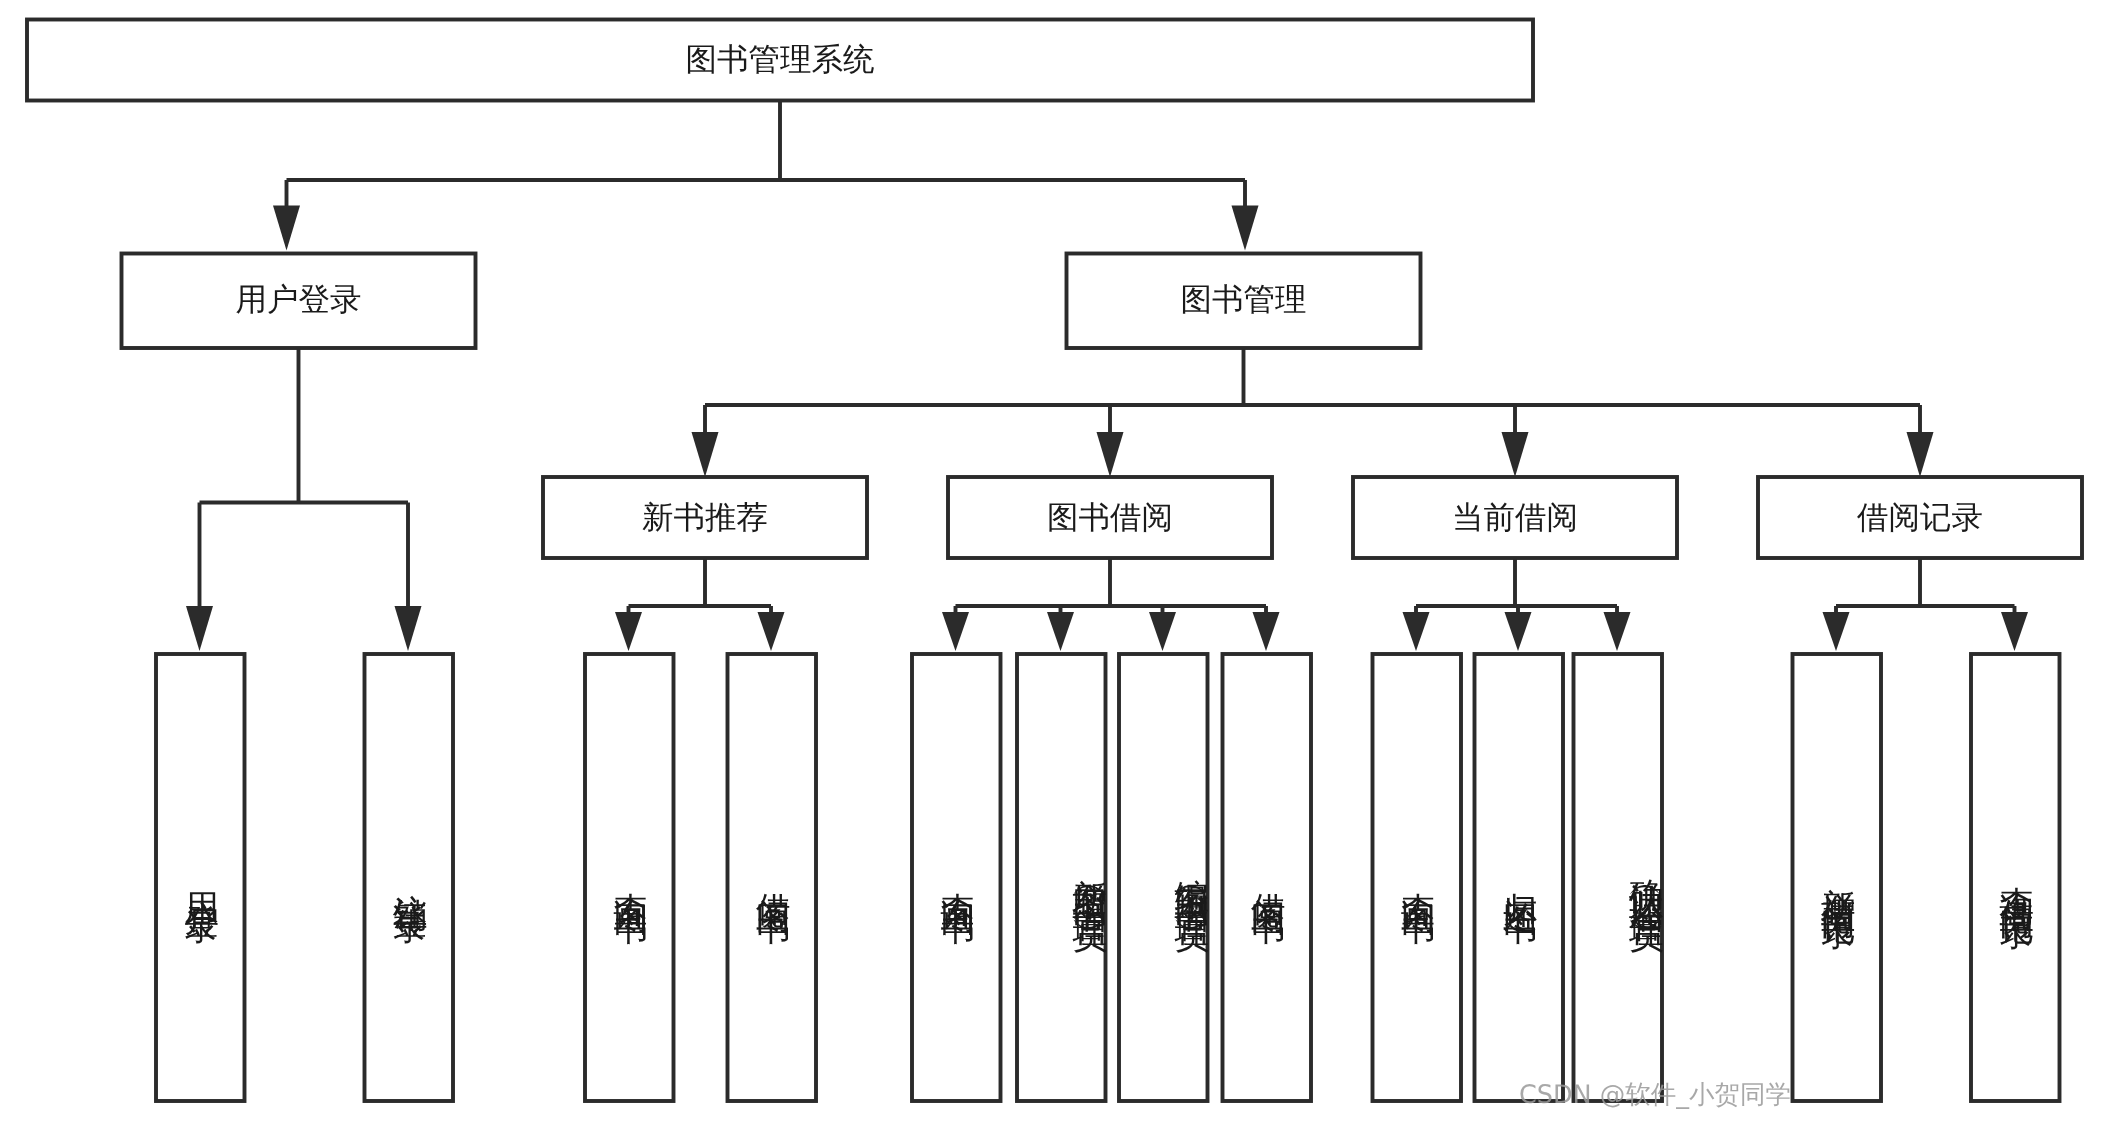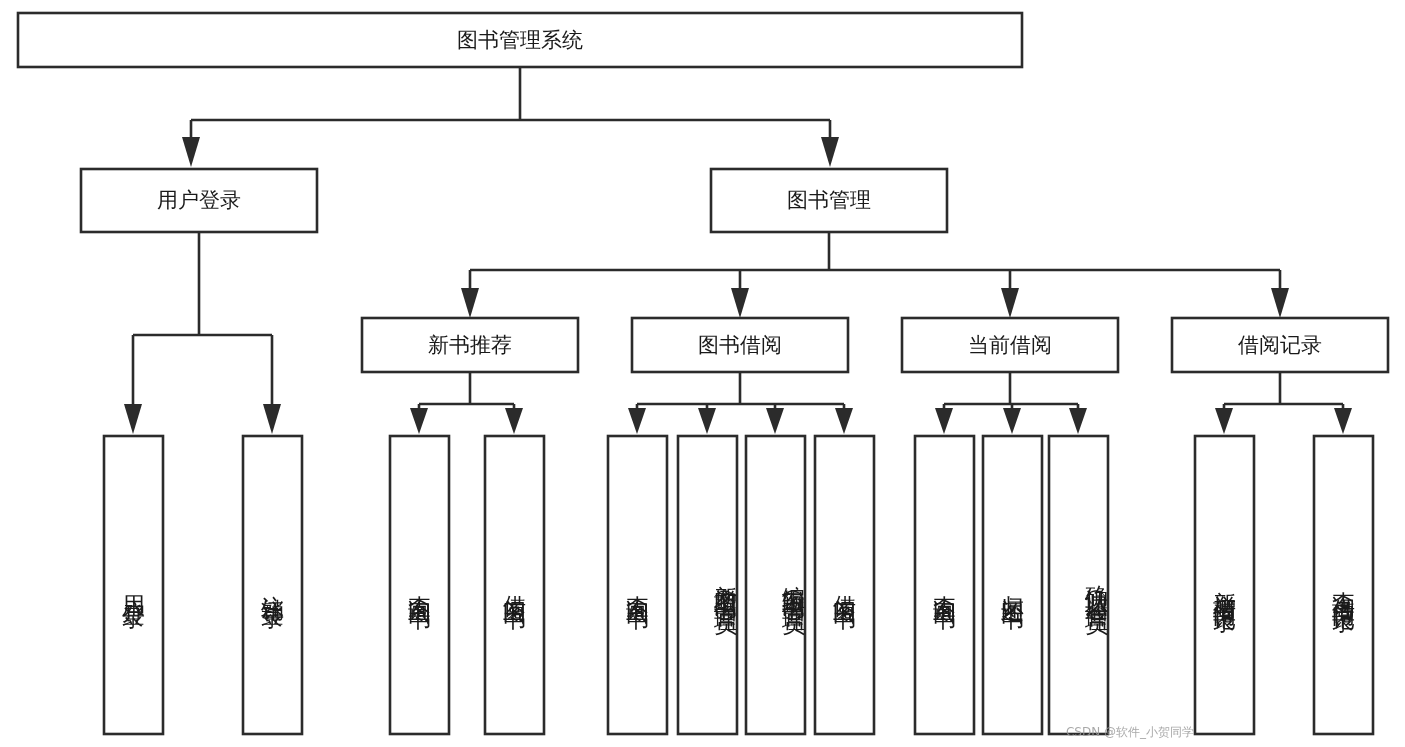--- a/index.html
+++ b/index.html
@@ -63,21 +63,21 @@
     justify-content: center;
     white-space: nowrap;
     pointer-events: none;
     user-select: none;
   }
   .watermark {
     position: absolute;
     right: 8px;
     bottom: 6px;
     font-family: "DejaVu Sans", "Liberation Sans", sans-serif;
-    font-size: 12px;
+    font-size: 17px;
     color: #9a9a9a;
     opacity: 0.85;
     white-space: nowrap;
   }
 </style>
 </head>
 <body>
 
 <div id="diagram-root">
 

